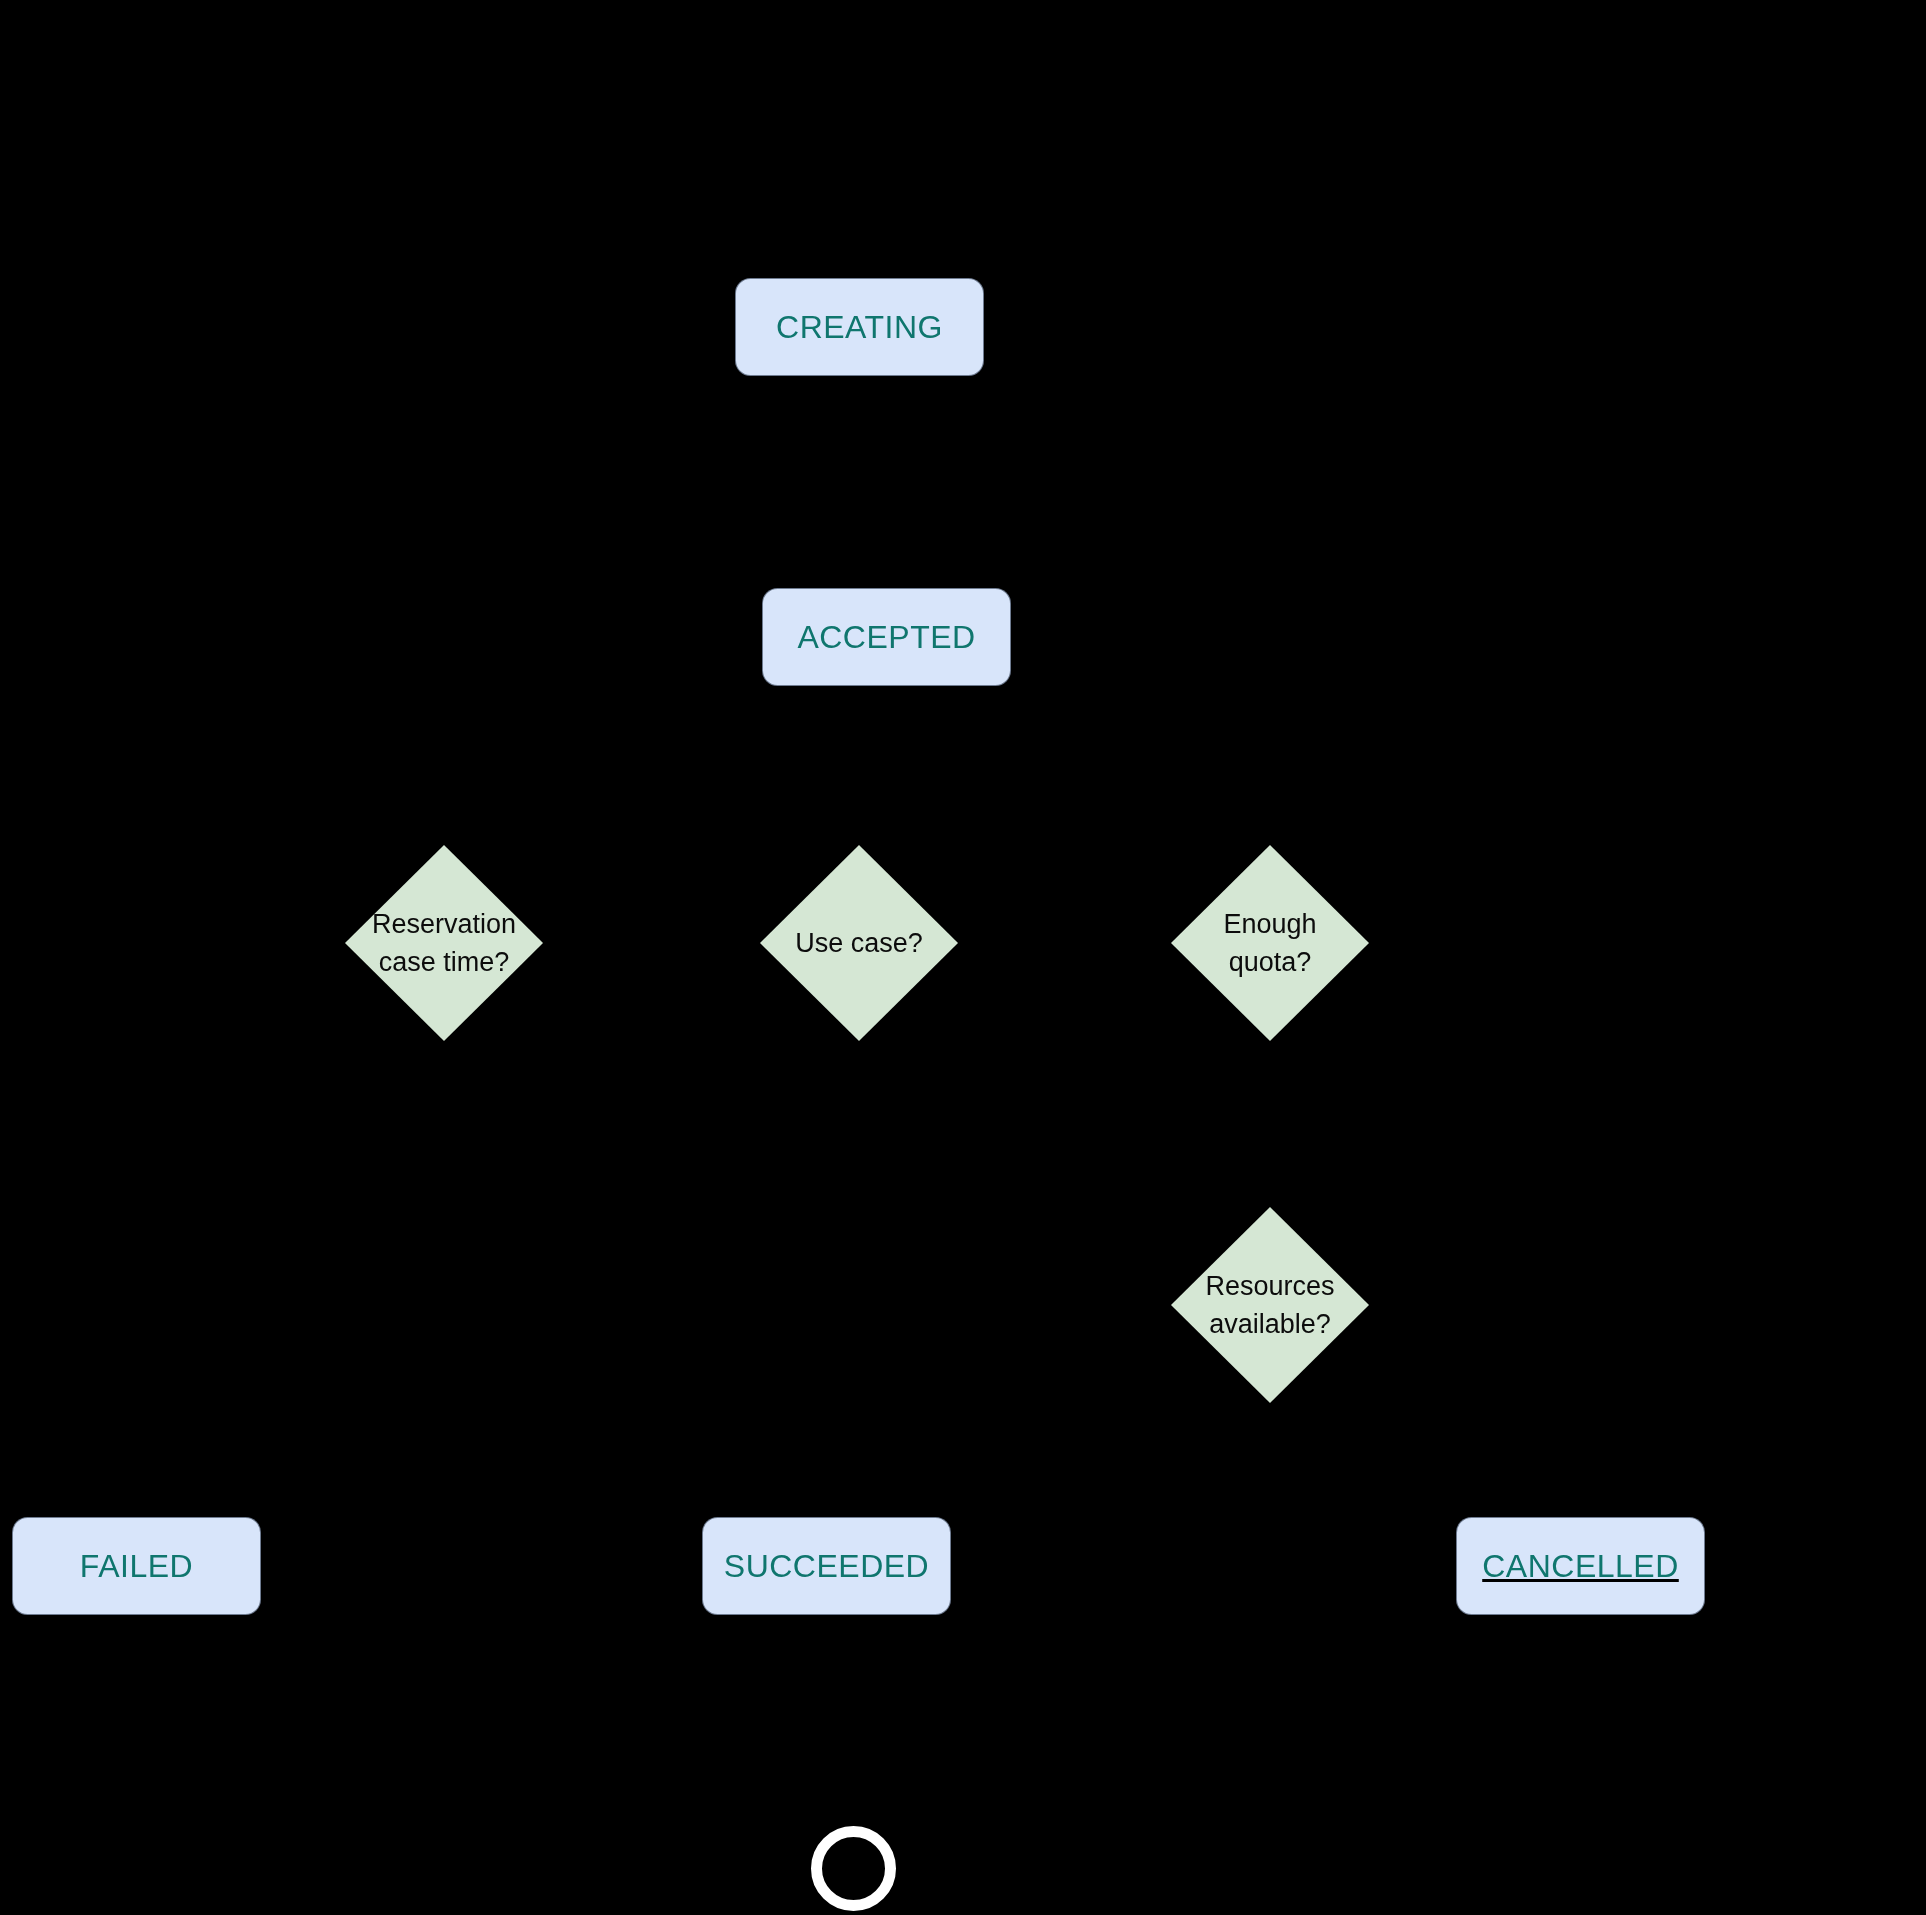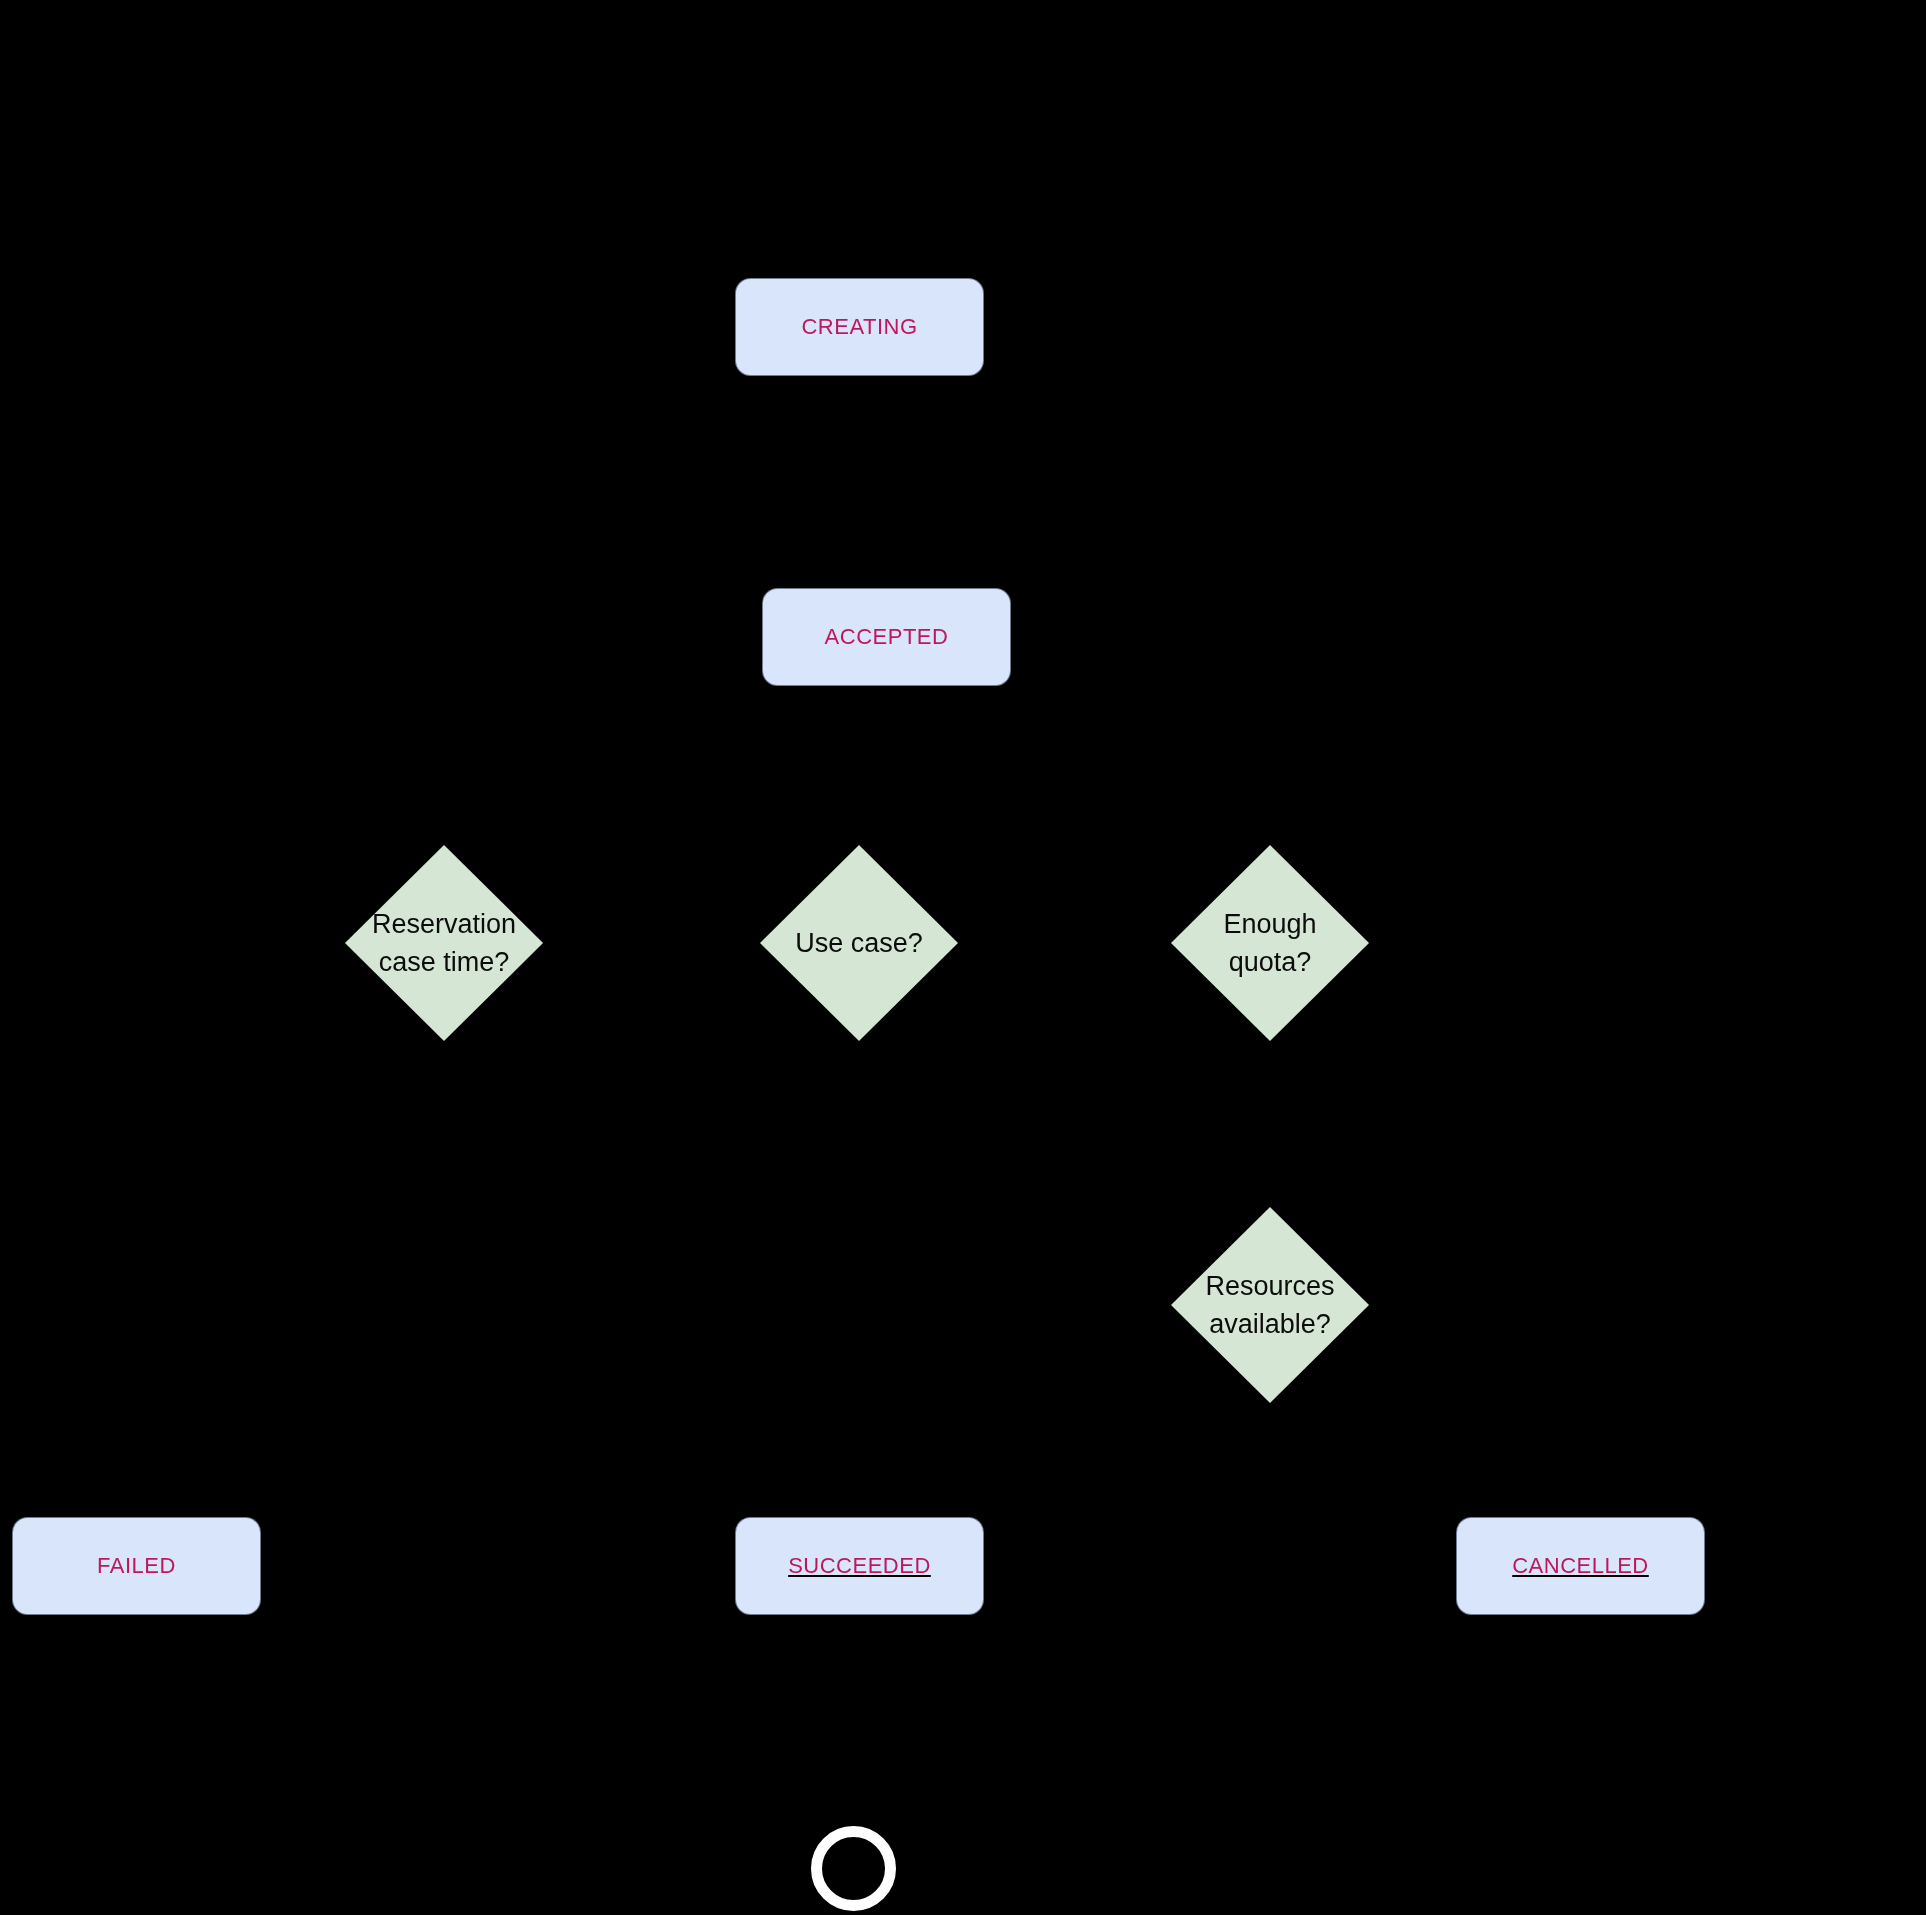--- a/index.html
+++ b/index.html
@@ -21,23 +21,23 @@
     height: 98px;
     background: #d8e5fa;
     border: 1px solid rgba(92, 105, 125, 0.85);
     border-radius: 15.5px;
     box-sizing: border-box;
     display: flex;
     align-items: center;
     justify-content: center;
   }
   .state-label {
-    font-size: 22px;
+    font-size: 32px;
     letter-spacing: 0.5px;
-    color: #be185d;
+    color: #0f766e;
     white-space: nowrap;
   }
   .decision-diamond {
     position: absolute;
     width: 198px;
     height: 196px;
     background: #d5e7d4;
     clip-path: polygon(50% 0, 100% 50%, 50% 100%, 0 50%);
     display: flex;
     align-items: center;
@@ -47,21 +47,21 @@
   .decision-label {
     font-size: 27px;
     line-height: 38px;
     color: #0c0c0c;
     white-space: pre-line;
   }
   
   .pos-creating   { left: 735px; top: 278px;  }
   .pos-accepted   { left: 735px; top: 588px; margin-left: 27px; }
   .pos-failed     { left: 12px;   top: 1517px; }
-  .pos-succeeded  { left: 735px; top: 1517px; text-decoration: underline; }
+  .pos-succeeded  { left: 702px; top: 1517px; }
   .pos-cancelled  { left: 1456px; top: 1517px; text-decoration: underline; }
   .pos-reservation-start-time { left: 345px;  top: 845px; }
   .pos-use-case               { left: 760px; top: 845px; }
   .pos-enough-quota           { left: 1171px; top: 845px; }
   .pos-resources-available    { left: 1171px; top: 1207px; }
   .end-circle {
     position: absolute;
     left: 811px;
     top: 1826px;
     width: 85px;

